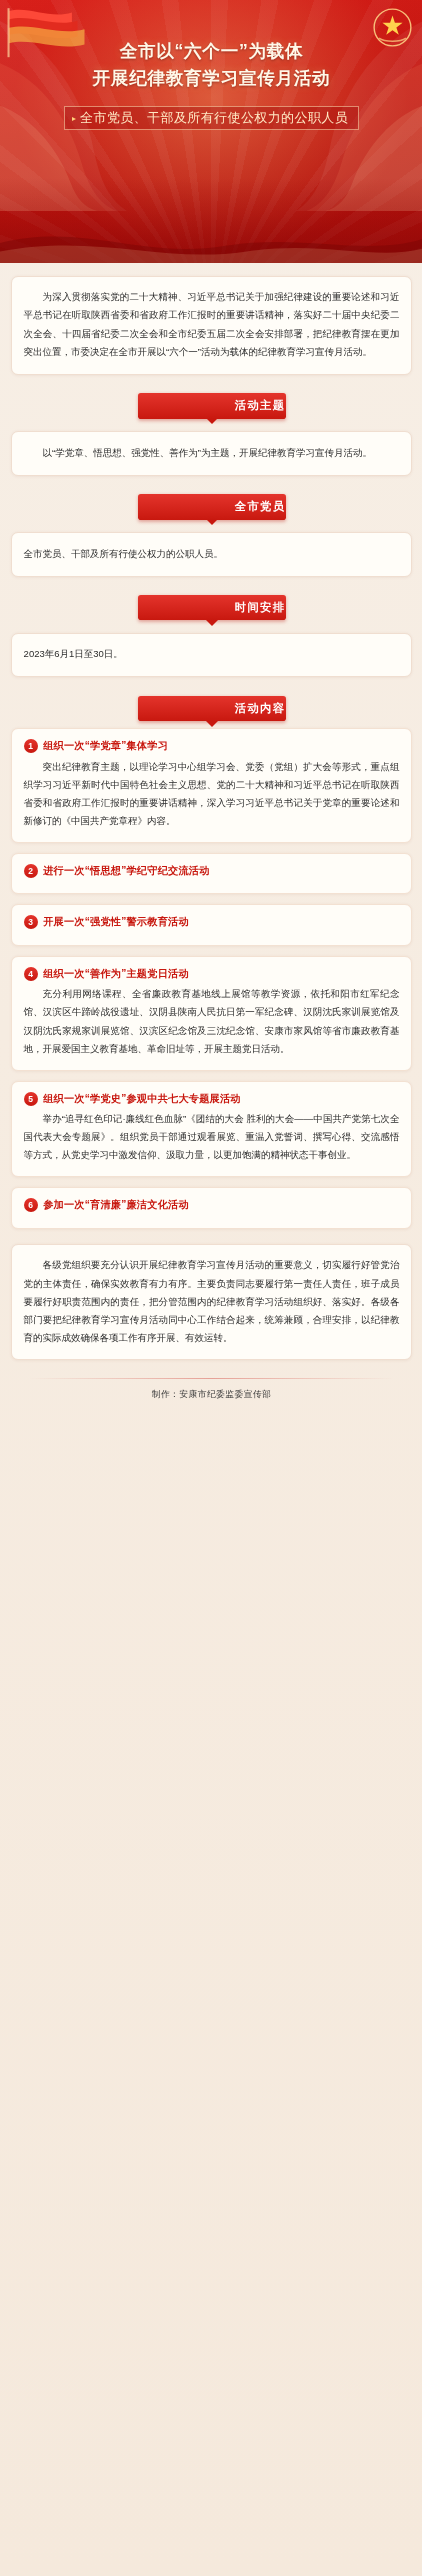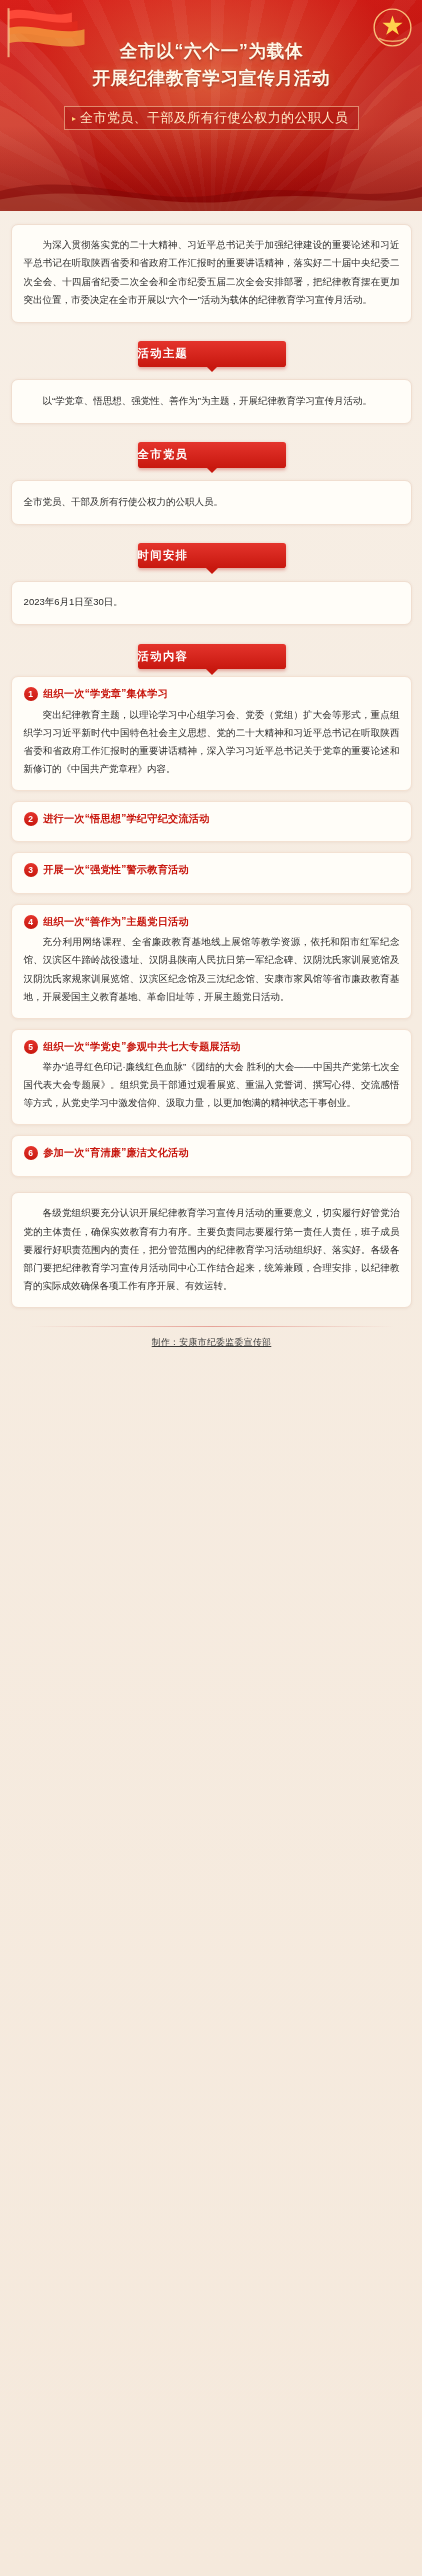--- a/index.html
+++ b/index.html
@@ -13,21 +13,21 @@
     min-height: 2576px;
     background: linear-gradient(180deg, #f7efe6 0%, #f6ece1 40%, #f5e9dc 100%);
     position: relative;
     overflow: hidden;
   }
 
   
   .banner {
     position: relative;
     width: 423px;
-    height: 211px;
+    height: 263px;
     background: linear-gradient(170deg, #d81f1a 0%, #c2150f 45%, #a40d0a 100%);
     overflow: hidden;
   }
   .banner .glow {
     position: absolute;
     left: -10%; top: -40%;
     width: 120%; height: 140%;
     background: radial-gradient(ellipse at 50% 55%, rgba(255,190,120,0.40) 0%, rgba(220,40,30,0.05) 55%, rgba(150,10,10,0) 75%);
   }
   .banner .rays {
@@ -116,21 +116,21 @@
     color: #2b2b2b;
     text-align: justify;
     text-indent: 2em;
   }
 
   
   .sec-head {
     margin: 18.3px auto 2.8px auto;
     width: 148px;
     position: relative;
-    text-align: left;
+    text-align: right;
   }
   .sec-head .pill {
     display: block;
     background: linear-gradient(180deg, #e4342c 0%, #c8180f 100%);
     color: #fff;
     font-size: 11.3px;
     font-weight: bold;
     letter-spacing: 1.4px;
     padding: 5px 0 5.6px 0;
     border-radius: 2.8px;
@@ -197,21 +197,20 @@
     padding: 11.3px;
   }
 
   .footer {
     margin-top: 18.3px;
     text-align: center;
     font-size: 8.8px;
     color: #3a3a3a;
     letter-spacing: 0.4px;
     padding-bottom: 7px;
-    text-decoration: underline;
   }
   .footer-rule {
     width: 366px;
     height: 0.7px;
     background: linear-gradient(90deg, rgba(200,24,15,0) 0%, rgba(200,24,15,.35) 50%, rgba(200,24,15,0) 100%);
     margin: 0 auto 10px auto;
   }
 </style>
 </head>
 <body>

